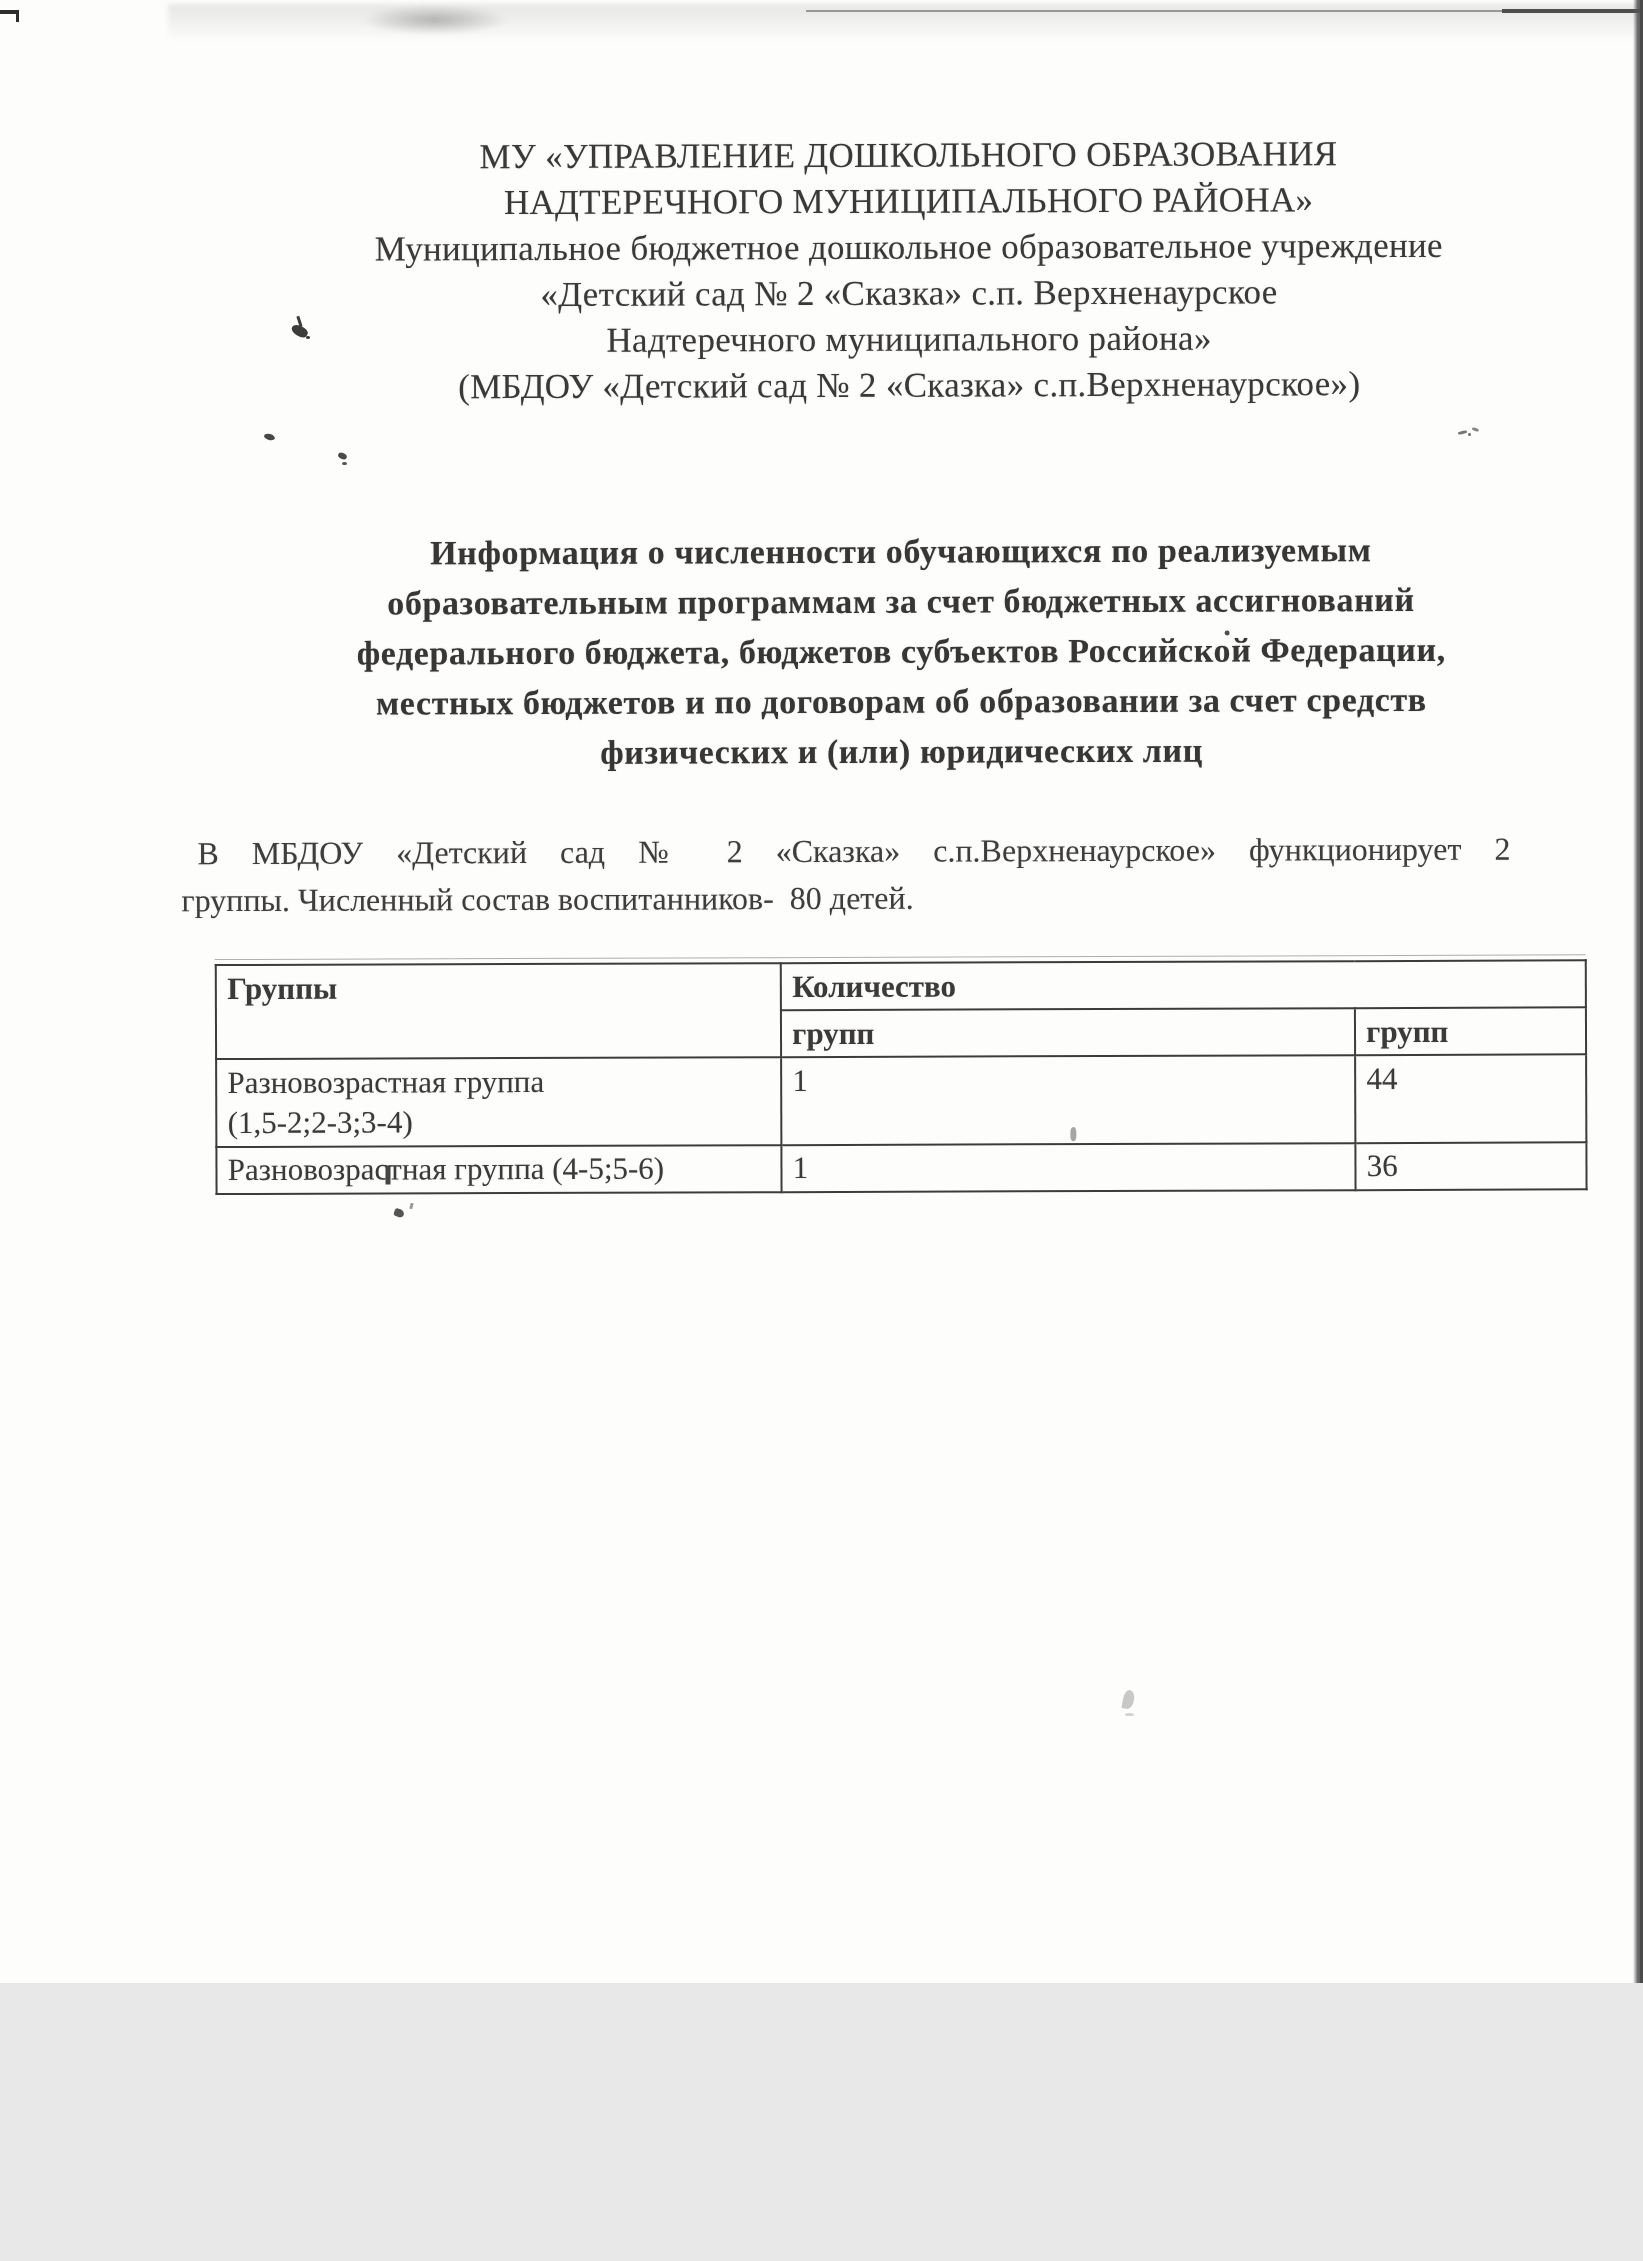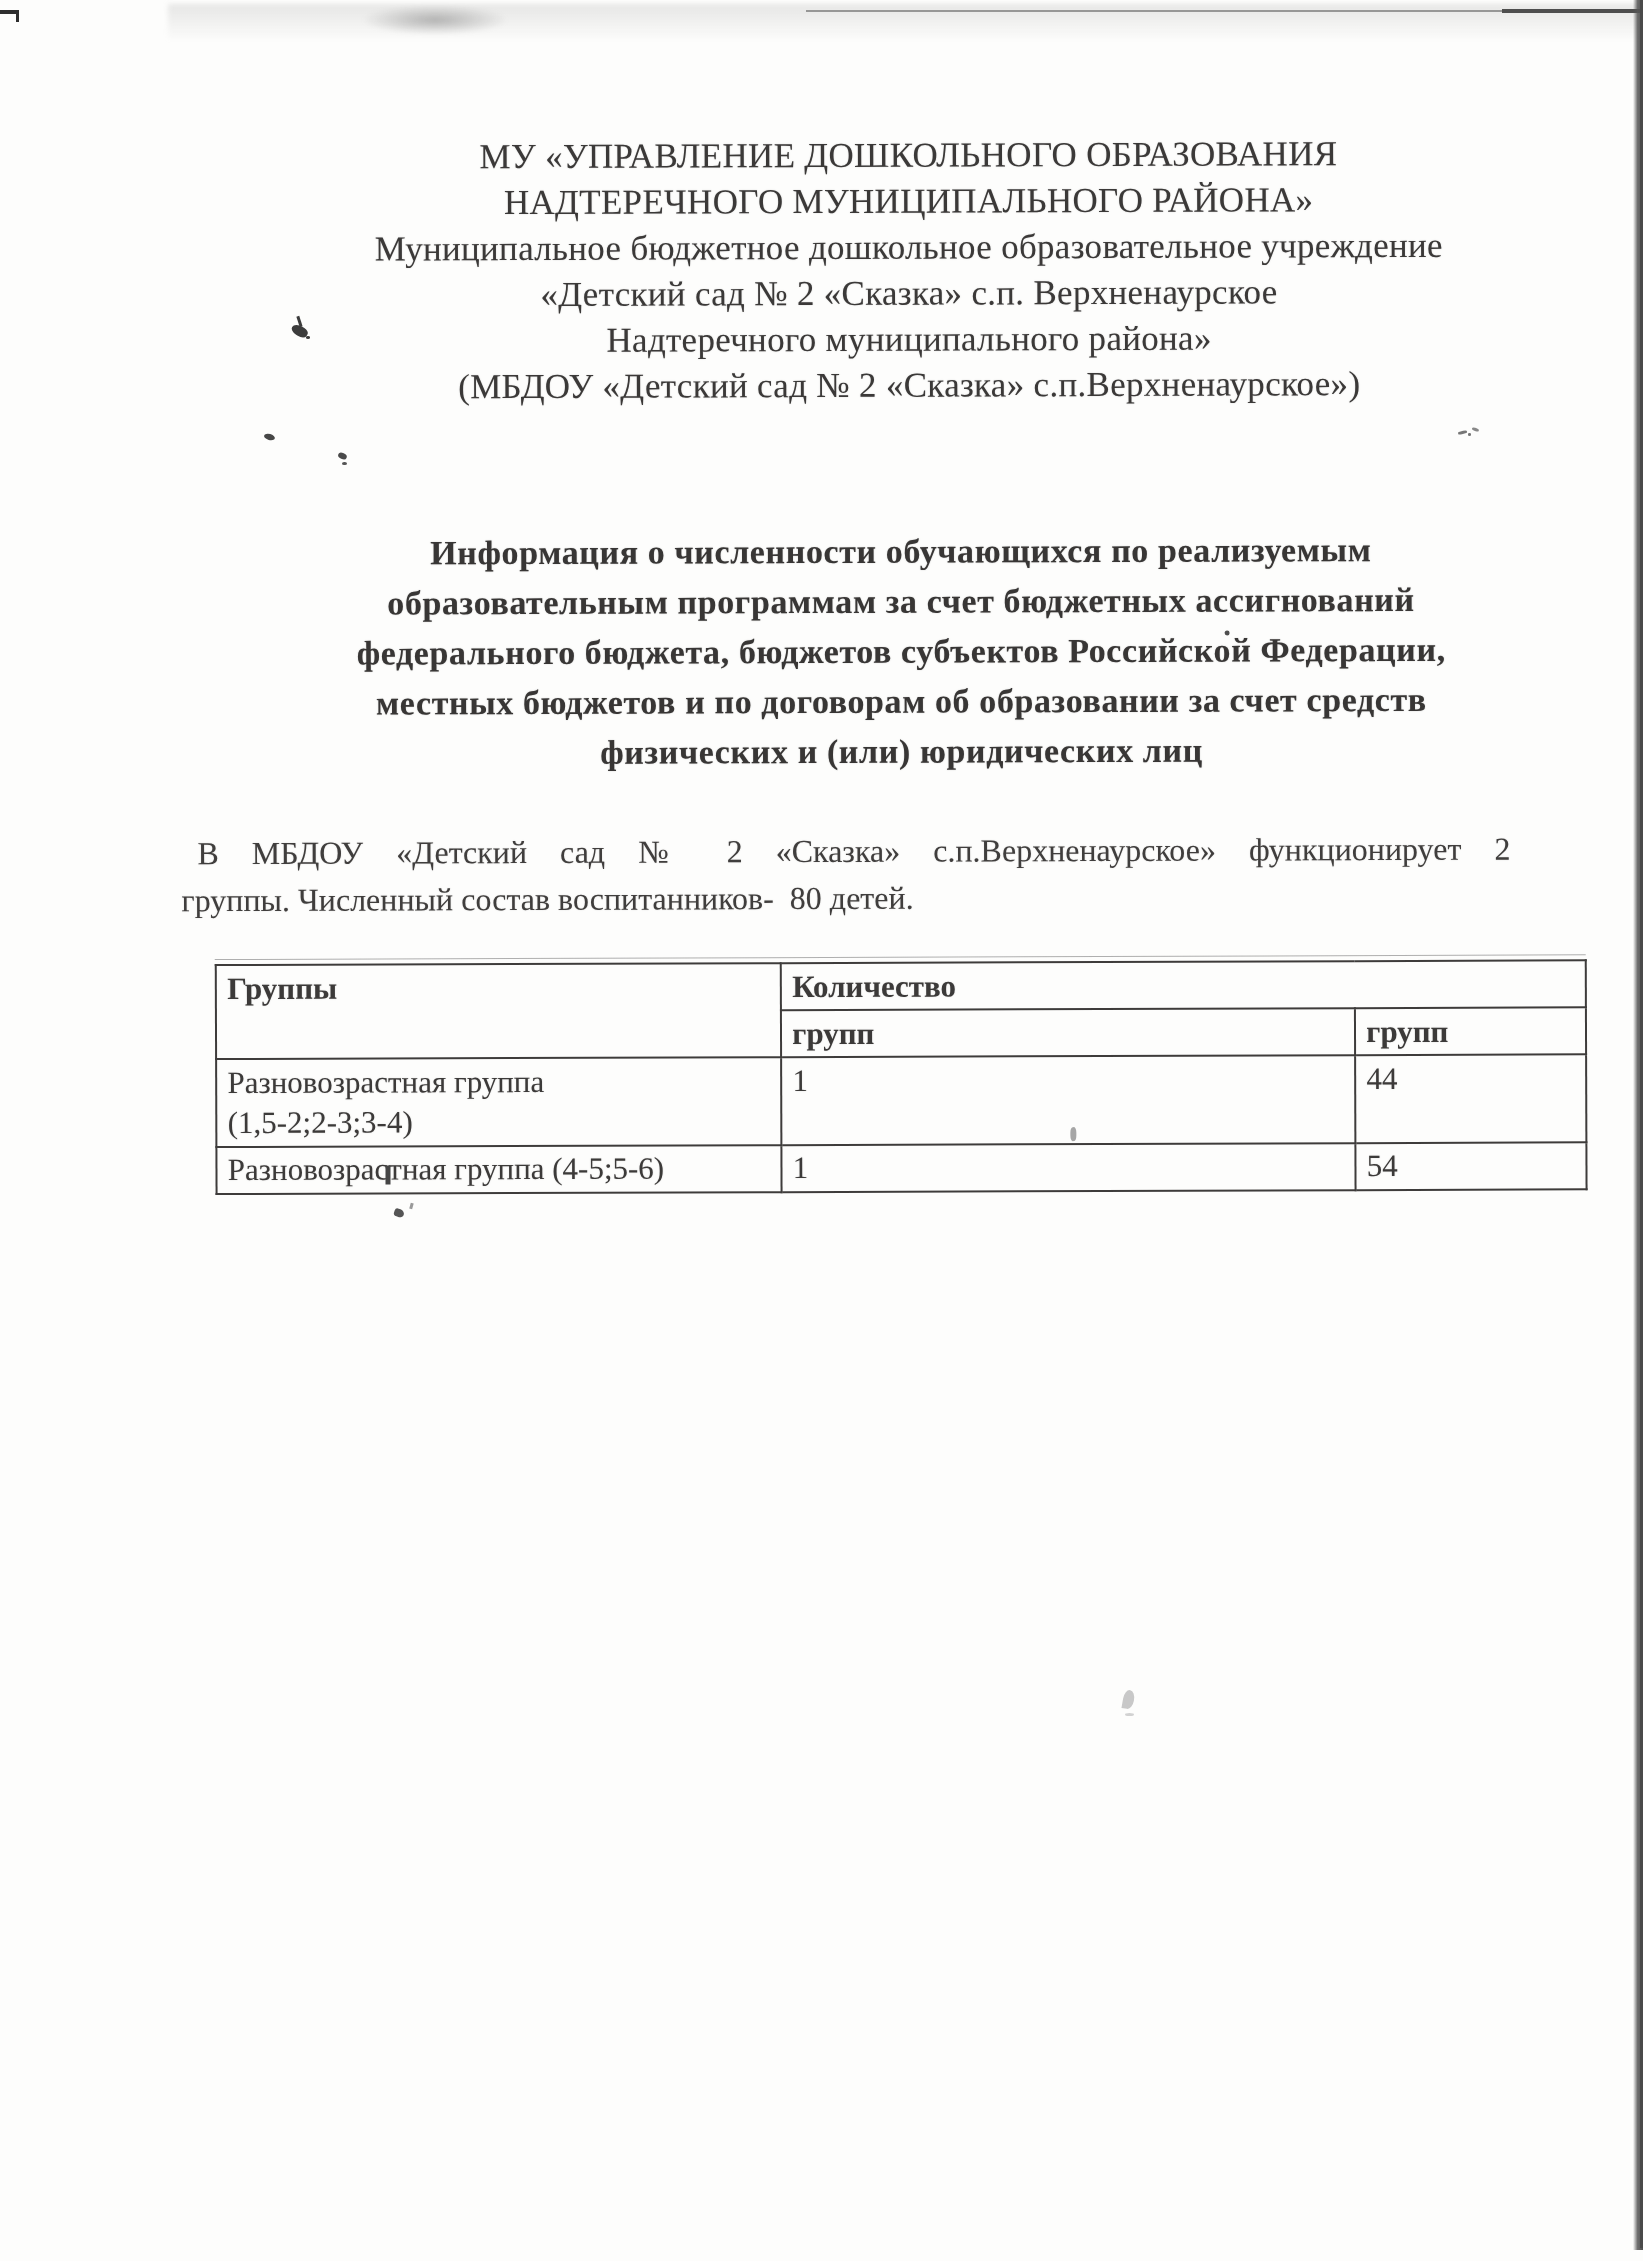--- a/index.html
+++ b/index.html
@@ -1,18 +1,18 @@
 <!DOCTYPE html>
 <html style="font-size:10.3px"><head>
 <meta charset="utf-8">
 <style>
   * { margin:0; padding:0; box-sizing:border-box; }
   html,body { background:#e8e8e8; }
   .page {
-    position:relative; width:1644px; height:2261px;
+    position:relative; width:1644px; height:1983px;
     background:#fdfdfc; overflow:hidden;
     font-family:"Liberation Serif","DejaVu Serif",serif;
     color:#3f3d3c;
   }
   .tilt { position:absolute; inset:0; transform:rotate(-0.2deg); transform-origin:822px 1031px; }
 
   
   .org-header {
     position:absolute; top:133px; left:180px; width:1463px;
     text-align:center; font-size:35px; line-height:46px; letter-spacing:0.3px;
@@ -157,21 +157,21 @@
           <td>
             <div>Разновозрастная группа</div>
             <div>(1,5-2;2-3;3-4)</div>
           </td>
           <td>1</td>
           <td>44</td>
         </tr>
         <tr class="r-b2">
           <td>Разновозрастная группа (4-5;5-6)</td>
           <td>1</td>
-          <td>54</td>
+          <td>36</td>
         </tr>
       </tbody>
     </table>
 
     <div class="art stub-border"></div>
     <div class="art tick-rowline"></div>
 
   </div>
 </div>
 

